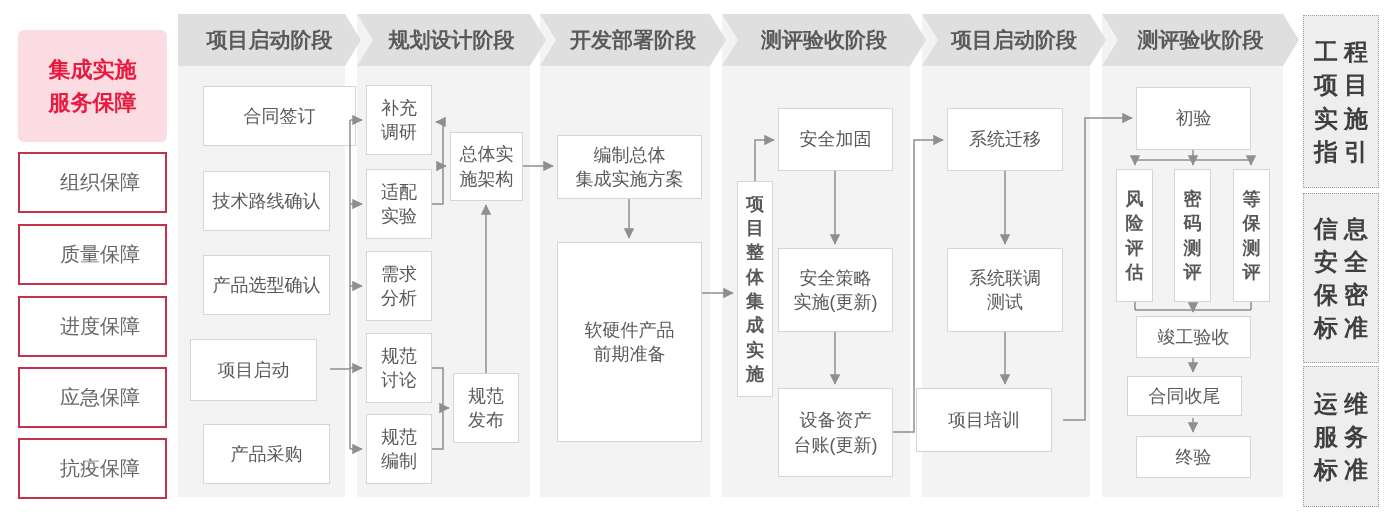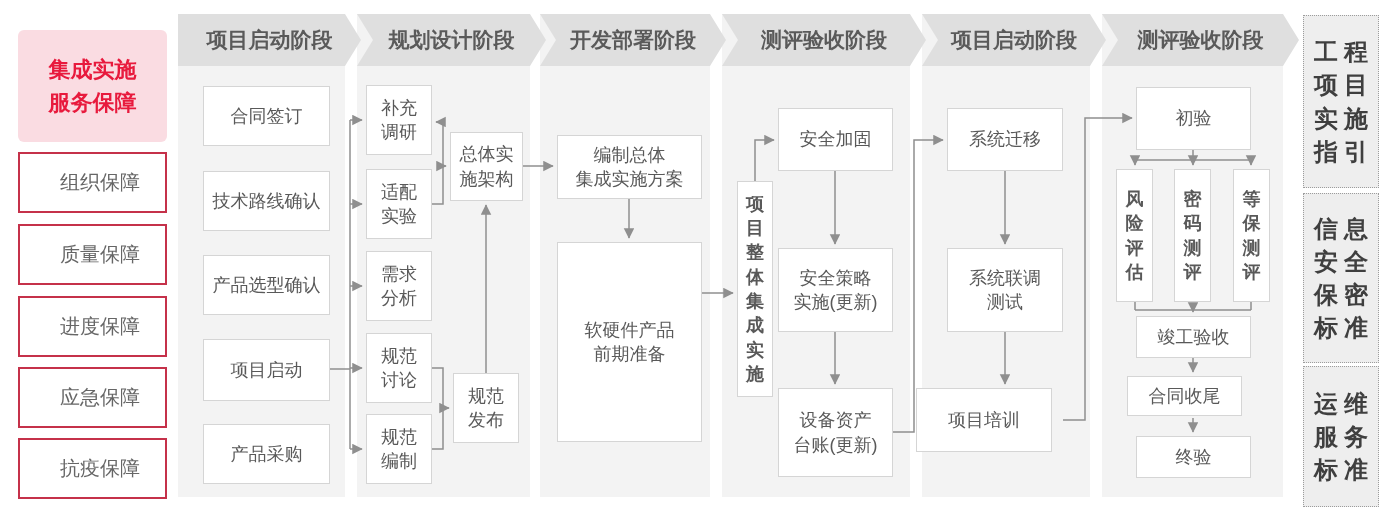--- a/index.html
+++ b/index.html
@@ -66,24 +66,24 @@
   <div class="colbg" style="left:922px;width:168px"></div>
   <div class="colbg" style="left:1102px;width:181px"></div>
 
   <div class="phase-header first" style="left:178px;width:183px">项目启动阶段</div>
   <div class="phase-header" style="left:357px;width:189px">规划设计阶段</div>
   <div class="phase-header" style="left:540px;width:186px">开发部署阶段</div>
   <div class="phase-header" style="left:722px;width:204px">测评验收阶段</div>
   <div class="phase-header" style="left:922px;width:184px">项目启动阶段</div>
   <div class="phase-header" style="left:1102px;width:197px">测评验收阶段</div>
 
-  <div class="fbox" style="left:203px;top:86px;width:127px;height:60px">合同签订</div>
+  <div class="fbox" style="left:203px;top:86px;width:153px;height:60px">合同签订</div>
   <div class="fbox" style="left:203px;top:171px;width:127px;height:60px">技术路线确认</div>
   <div class="fbox" style="left:203px;top:255px;width:127px;height:60px">产品选型确认</div>
-  <div class="fbox" style="left:203px;top:339px;width:127px;height:62px">项目启动</div>
+  <div class="fbox" style="left:190px;top:339px;width:127px;height:62px">项目启动</div>
   <div class="fbox" style="left:203px;top:424px;width:127px;height:60px">产品采购</div>
 
   <div class="fbox" style="left:366px;top:85px;width:66px;height:70px">补充
 调研</div>
   <div class="fbox" style="left:366px;top:169px;width:66px;height:70px">适配
 实验</div>
   <div class="fbox" style="left:366px;top:251px;width:66px;height:70px">需求
 分析</div>
   <div class="fbox" style="left:366px;top:333px;width:66px;height:70px">规范
 讨论</div>

